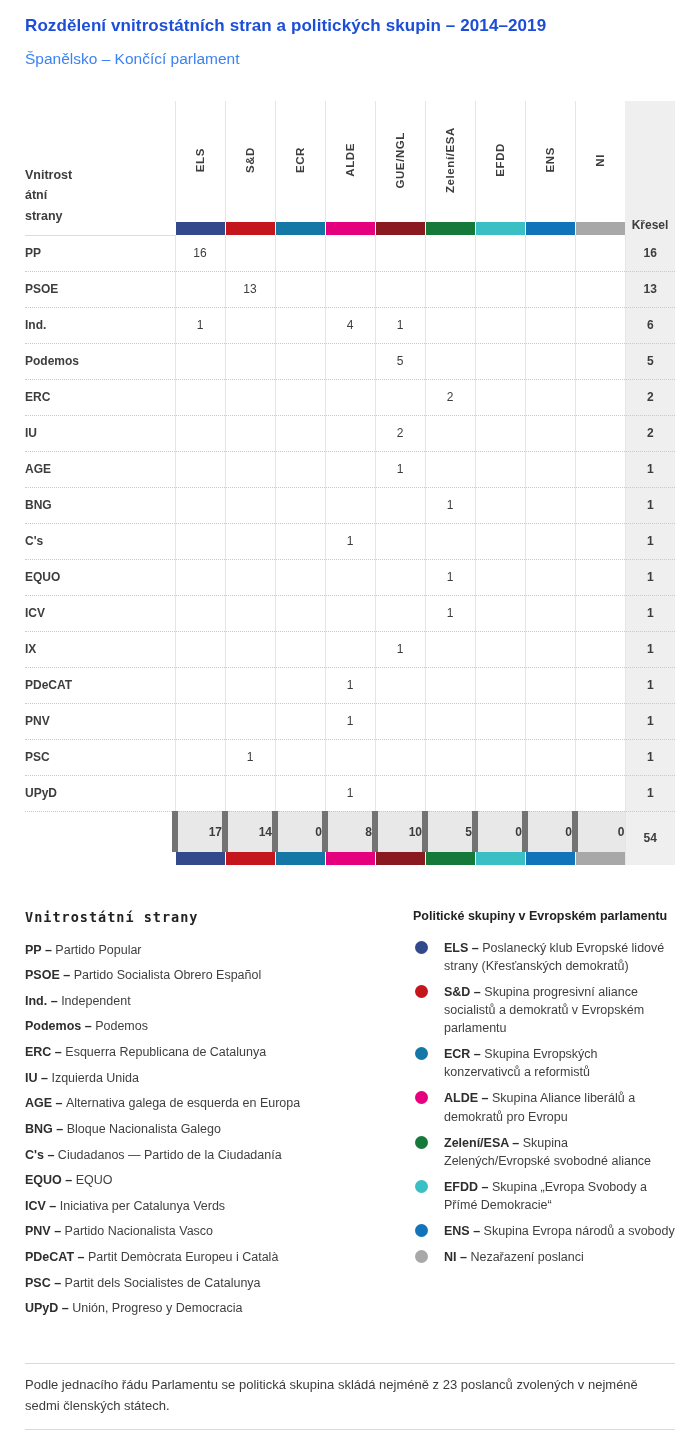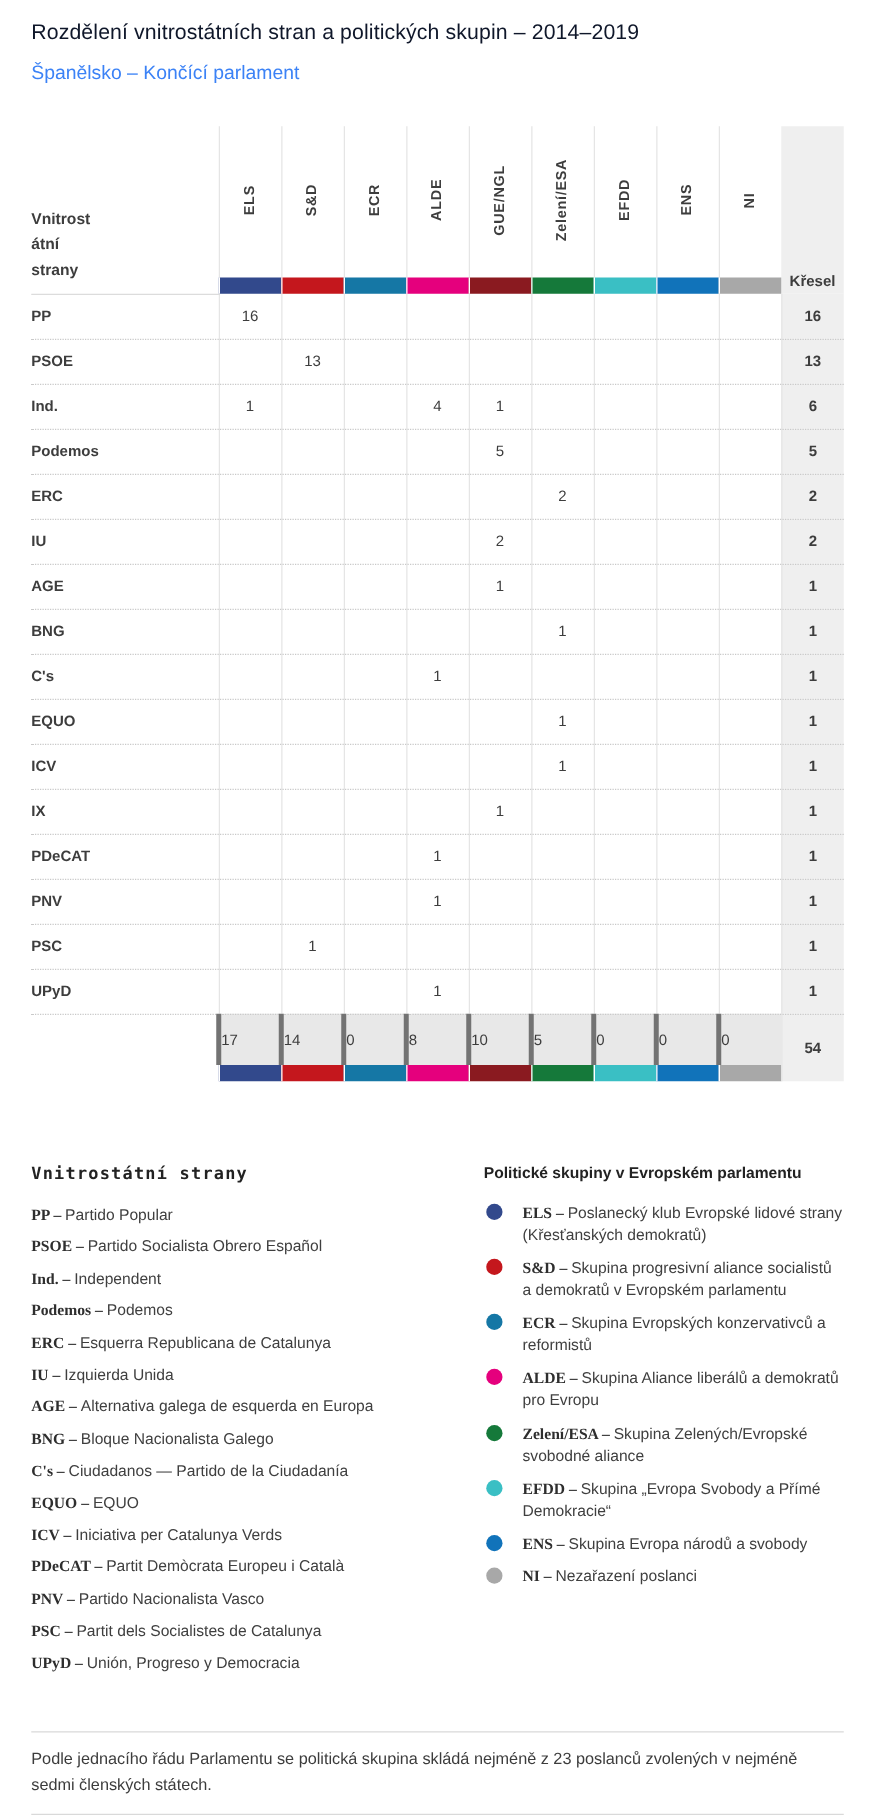--- a/index.html
+++ b/index.html
@@ -1,51 +1,51 @@
 <!DOCTYPE html>
 <html><head>
 <meta charset="utf-8">
 <style>
   html,body{margin:0;padding:0;background:#ffffff;}
   body{font-family:"Liberation Sans","DejaVu Sans",sans-serif;color:#3d3d3d;width:700px;}
   .page{padding:0 25px;width:650px;}
 
   
-  h1{font-size:17px;font-weight:400;color:#0f172a;margin:16px 0 0;letter-spacing:.1px;}
+  h1{font-size:17px;font-weight:700;color:#1d4ed8;margin:16px 0 0;letter-spacing:.1px;}
   h2{font-size:15.5px;font-weight:400;color:#3b82f6;margin:14px 0 0;}
 
   
   table.seats-table{border-collapse:collapse;table-layout:fixed;width:650px;margin-top:33px;}
   .seats-table th,.seats-table td{padding:0;font-size:12px;color:#3d3d3d;}
   .seats-table .head-label{vertical-align:bottom;text-align:left;padding-bottom:8px;
       font-weight:700;font-size:12.5px;line-height:1.65;border-bottom:1px solid #dcdcdc;}
   .seats-table th.group-head{height:121px;vertical-align:middle;text-align:center;border-left:1px solid #e5e5e5;}
   .vtext{display:inline-block;writing-mode:vertical-rl;transform:rotate(180deg);
       font-weight:700;font-size:11.5px;letter-spacing:.6px;color:#3d3d3d;white-space:nowrap;}
   th.seats-head{background:#efefef;vertical-align:bottom;text-align:center;
       font-weight:700;font-size:12px;padding-bottom:3px;margin-top:12px;}
   td.bar{height:13px;border-left:1px solid #ffffff;}
   tbody th.party{text-align:left;font-weight:700;font-size:12px;height:35px;}
   tbody td.num{text-align:center;font-weight:400;border-left:1px solid #e5e5e5;}
   tbody td.seats{text-align:center;font-weight:700;background:#efefef;border-left:1px solid #e5e5e5;}
   tbody tr.sep > *{border-top:1px dotted #c9c9c9;}
   tr.totals-row td{height:40px;}
-  td.total{text-align:left;font-weight:400;background:#e8e8e8;border-left:4px solid #737373;}
+  td.total{text-align:right;font-weight:700;background:#e8e8e8;border-left:6px solid #737373;}
   td.totals-label{background:#ffffff;}
   td.seats-total{text-align:center;font-weight:700;background:#efefef;border-left:1px solid #e5e5e5;}
 
   
-  .legends{display:flex;margin-top:66px;}
+  .legends{display:flex;margin-top:44px;gap:26px;}
   .legend-left{width:362px;flex:0 0 362px;}
   .legend-right{flex:1;}
   .legend-heading{font-weight:700;font-size:12.5px;color:#222;margin:0 0 16px;}
   .legend-heading.mono{font-family:"DejaVu Sans Mono","Liberation Mono",monospace;font-size:13.5px;letter-spacing:1px;}
   ul.legend{list-style:none;margin:0;padding:0;}
   ul.legend li{font-size:12.5px;line-height:1.45;margin:0 0 7.5px;color:#3f3f3f;}
-  ul.legend .abbr{font-weight:700;color:#2e2e2e;font-family:Liberation Serif, serif;}
+  ul.legend .abbr{font-weight:700;color:#2e2e2e;}
   .legend-right ul.legend li{position:relative;padding-left:31px;margin-bottom:8px;}
   .bullet{position:absolute;left:2px;top:2px;width:13px;height:13px;border-radius:50%;}
 
   
   .note-block{margin-top:38px;border-top:1px solid #d9d9d9;border-bottom:1px solid #d9d9d9;padding:11px 0 13px;}
   .note-block p{margin:0;font-size:13px;line-height:1.6;color:#3c3c3c;}
 </style>
 </head>
 <body>
 
@@ -342,22 +342,22 @@
           <li><span class="abbr">PSOE – </span><span class="name">Partido Socialista Obrero Español</span></li>
           <li><span class="abbr">Ind. – </span><span class="name">Independent</span></li>
           <li><span class="abbr">Podemos – </span><span class="name">Podemos</span></li>
           <li><span class="abbr">ERC – </span><span class="name">Esquerra Republicana de Catalunya</span></li>
           <li><span class="abbr">IU – </span><span class="name">Izquierda Unida</span></li>
           <li><span class="abbr">AGE – </span><span class="name">Alternativa galega de esquerda en Europa</span></li>
           <li><span class="abbr">BNG – </span><span class="name">Bloque Nacionalista Galego</span></li>
           <li><span class="abbr">C's – </span><span class="name">Ciudadanos — Partido de la Ciudadanía</span></li>
           <li><span class="abbr">EQUO – </span><span class="name">EQUO</span></li>
           <li><span class="abbr">ICV – </span><span class="name">Iniciativa per Catalunya Verds</span></li>
+          <li><span class="abbr">PNV – </span><span class="name">Partido Nacionalista Vasco</span></li>
           <li><span class="abbr">PDeCAT – </span><span class="name">Partit Demòcrata Europeu i Català</span></li>
-          <li><span class="abbr">PNV – </span><span class="name">Partido Nacionalista Vasco</span></li>
           <li><span class="abbr">PSC – </span><span class="name">Partit dels Socialistes de Catalunya</span></li>
           <li><span class="abbr">UPyD – </span><span class="name">Unión, Progreso y Democracia</span></li>
         </ul>
     </div>
     <div class="legend-right">
       <div class="legend-heading">Politické skupiny v Evropském parlamentu</div>
       <ul class="legend" id="groups-legend-list">
           <li><span class="bullet" style="background: rgb(50, 73, 140);"></span><span class="abbr">ELS – </span><span class="name">Poslanecký klub Evropské lidové strany (Křesťanských demokratů)</span></li>
           <li><span class="bullet" style="background: rgb(196, 23, 29);"></span><span class="abbr">S&amp;D – </span><span class="name">Skupina progresivní aliance socialistů a demokratů v Evropském parlamentu</span></li>
           <li><span class="bullet" style="background: rgb(21, 119, 165);"></span><span class="abbr">ECR – </span><span class="name">Skupina Evropských konzervativců a reformistů</span></li>

